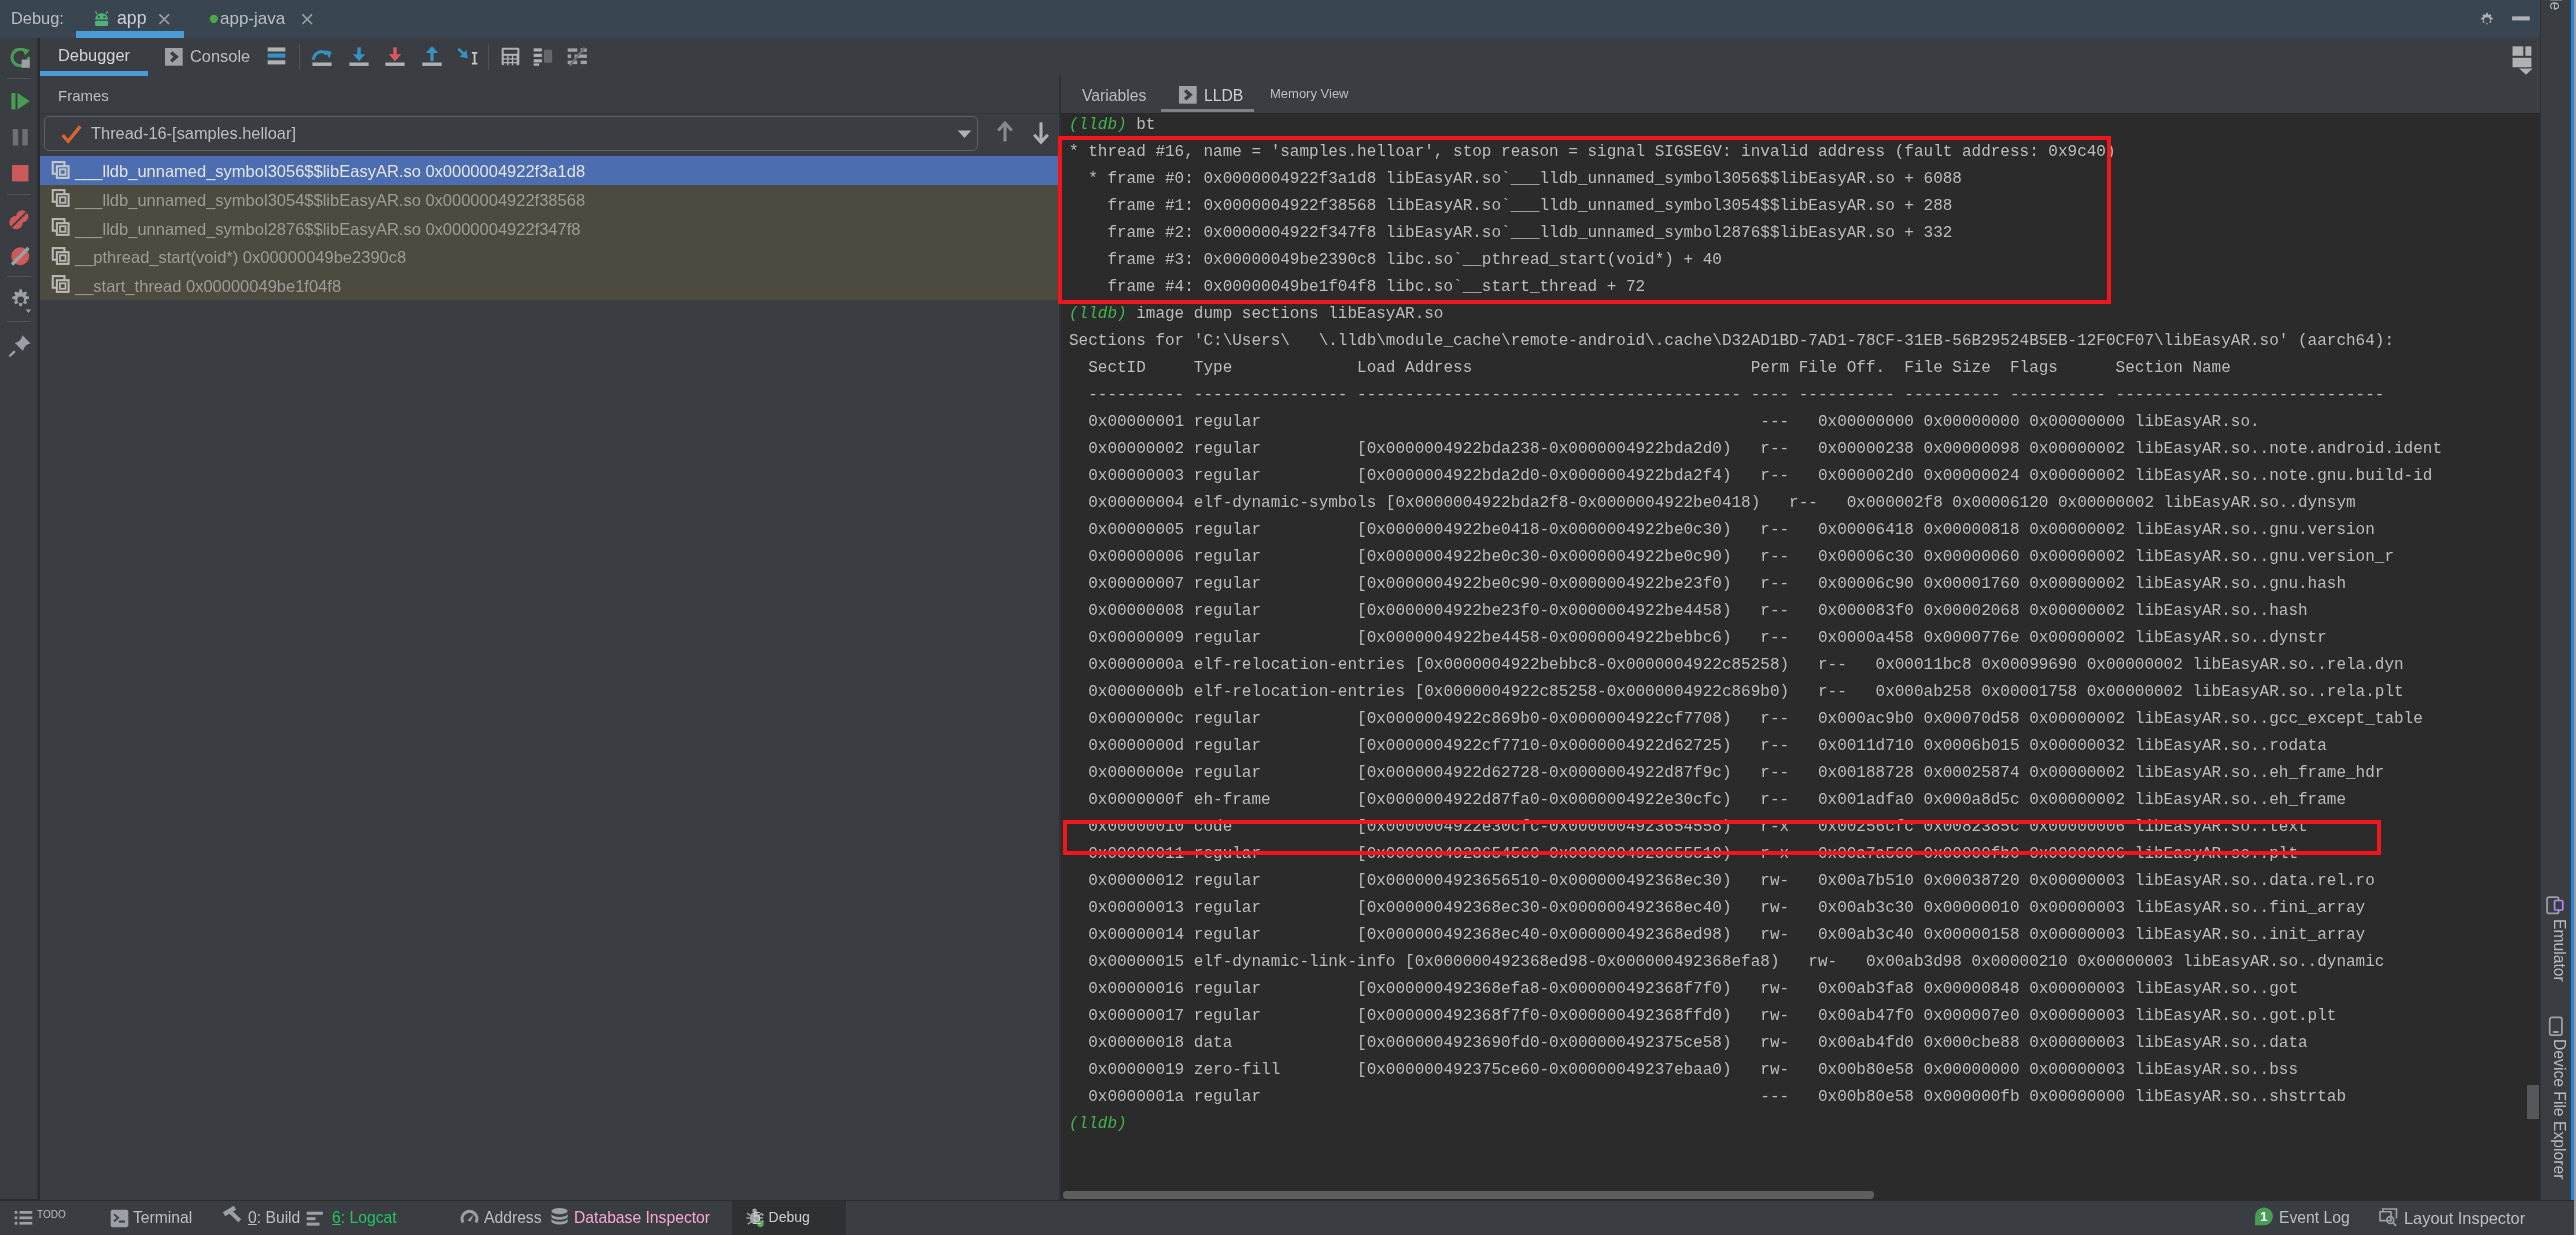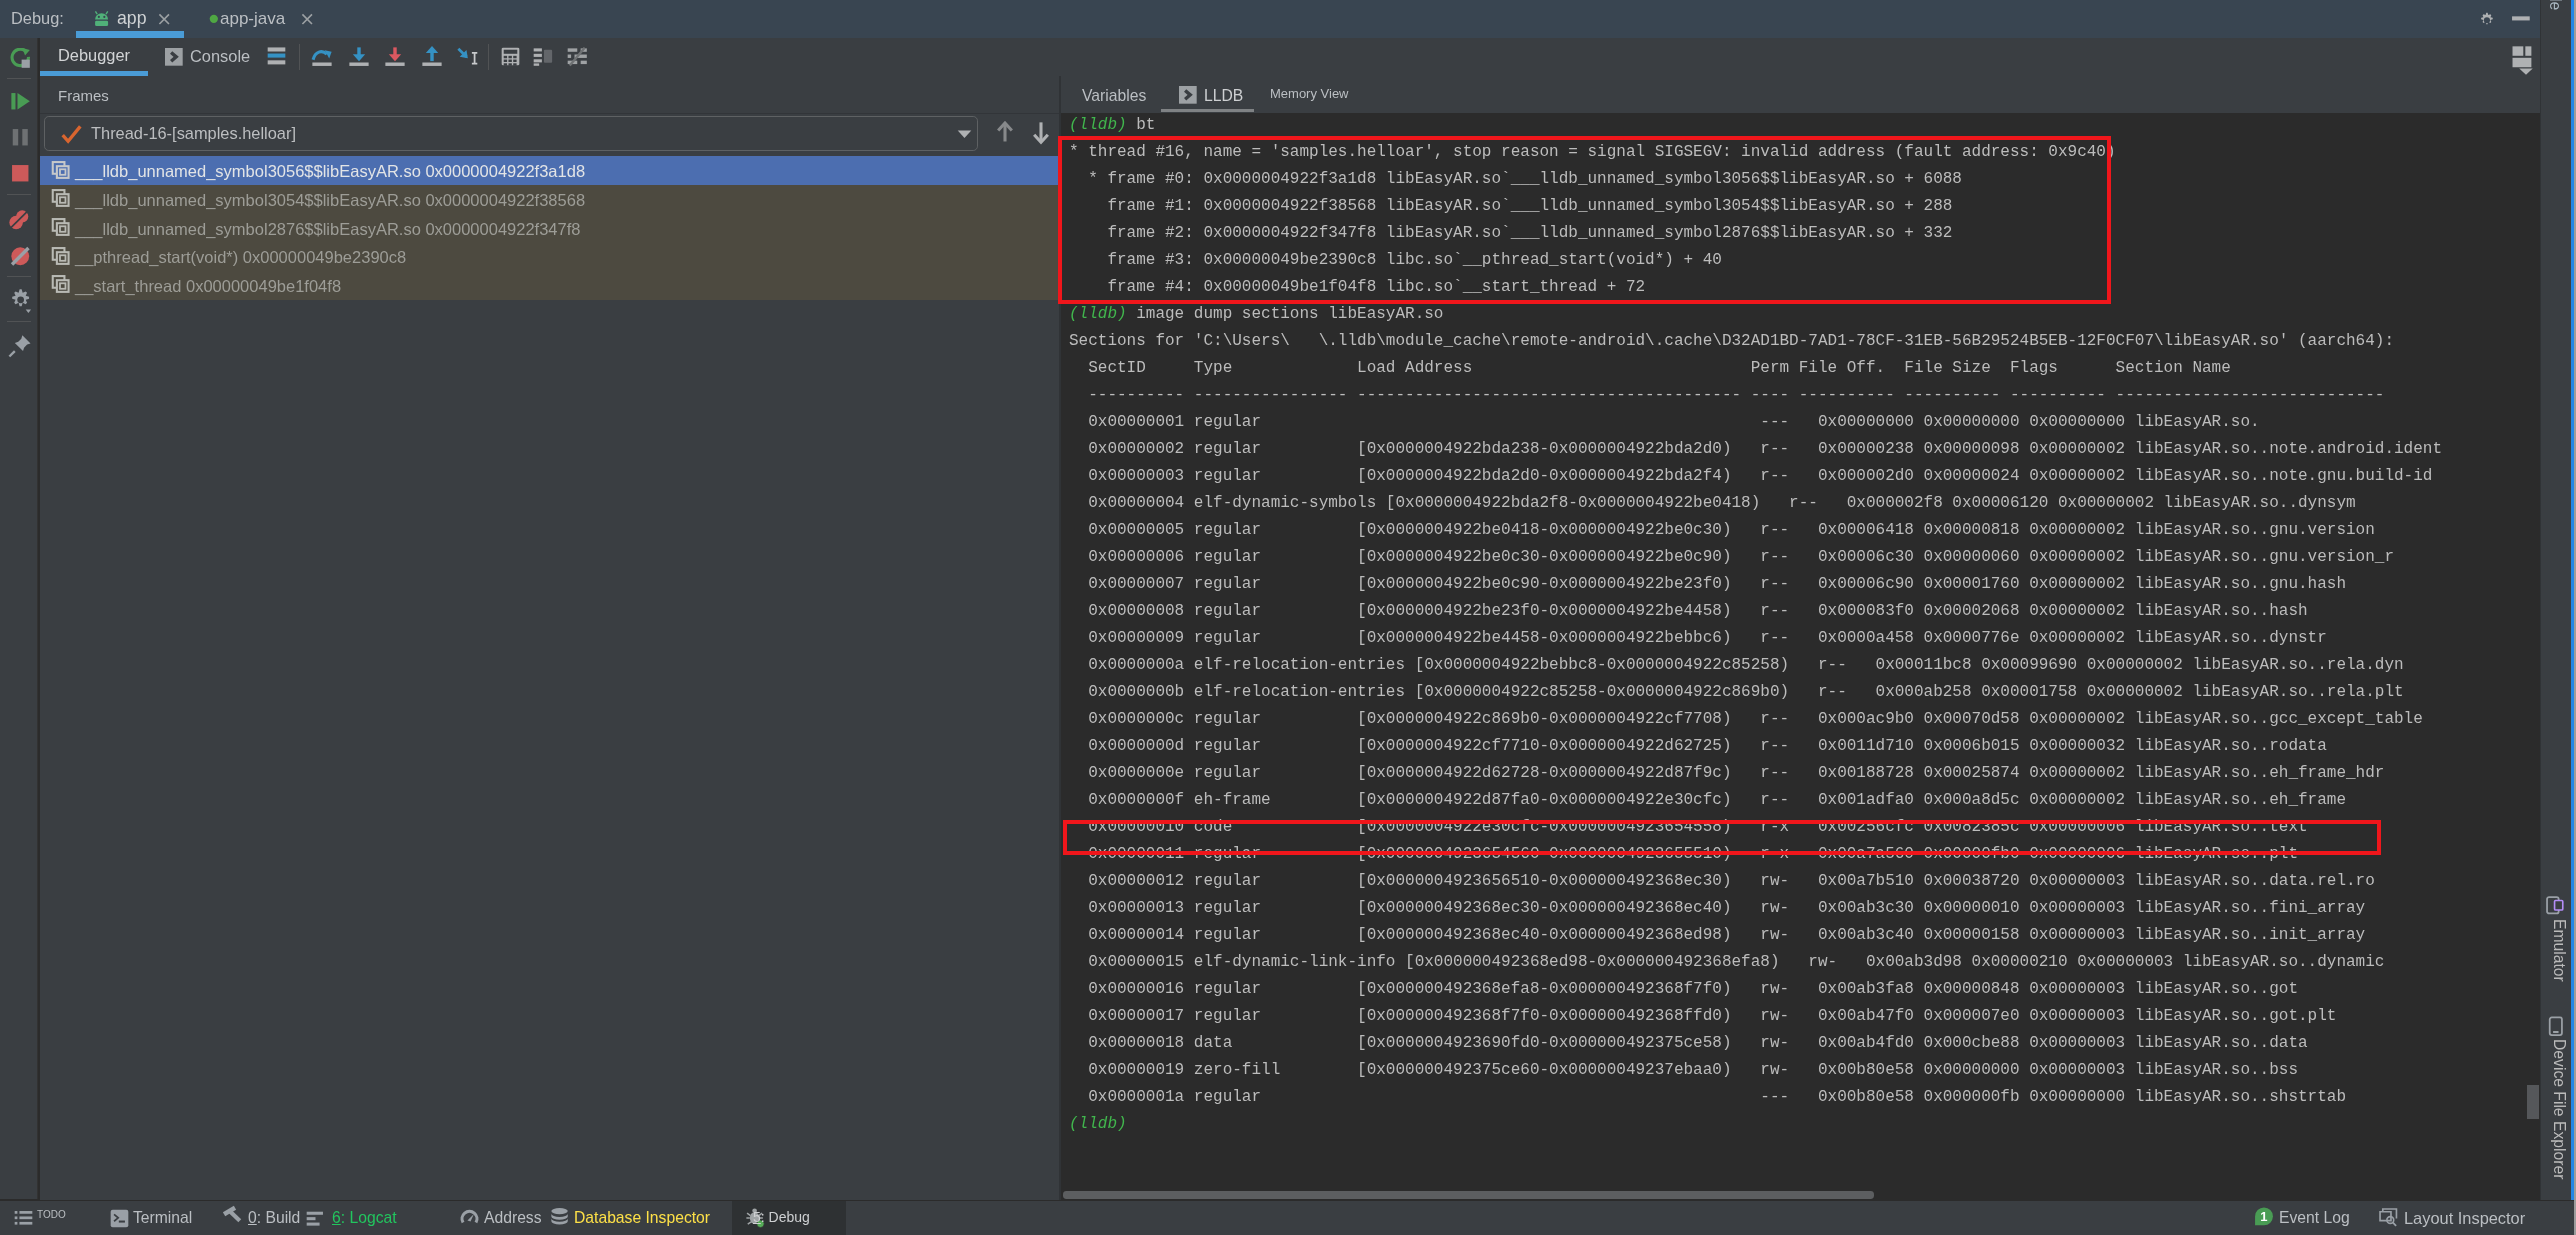--- a/index.html
+++ b/index.html
@@ -362,16 +362,16 @@
 <div class="t" style="left:75px;top:162px;font-size:16.5px;color:#e2e4e6;font-weight:normal;">___lldb_unnamed_symbol3056$$libEasyAR.so 0x0000004922f3a1d8</div>
 <div class="t" style="left:75px;top:191px;font-size:16.5px;color:#9d9d97;font-weight:normal;">___lldb_unnamed_symbol3054$$libEasyAR.so 0x0000004922f38568</div>
 <div class="t" style="left:75px;top:220px;font-size:16.5px;color:#9d9d97;font-weight:normal;">___lldb_unnamed_symbol2876$$libEasyAR.so 0x0000004922f347f8</div>
 <div class="t" style="left:75px;top:248px;font-size:16.5px;color:#9d9d97;font-weight:normal;">__pthread_start(void*) 0x00000049be2390c8</div>
 <div class="t" style="left:75px;top:277px;font-size:16.5px;color:#9d9d97;font-weight:normal;">__start_thread 0x00000049be1f04f8</div>
 <div class="t" style="left:37px;top:1209px;font-size:10px;color:#bbbfc3;font-weight:normal;">TODO</div>
 <div class="t" style="left:133px;top:1209px;font-size:15.7px;color:#bbbfc3;font-weight:normal;">Terminal</div>
 <div class="t" style="left:248px;top:1209px;font-size:15.7px;color:#bbbfc3"><u>0</u>: Build</div>
 <div class="t" style="left:332px;top:1209px;font-size:15.7px;color:#22c55e"><u>6</u>: Logcat</div>
 <div class="t" style="left:484px;top:1209px;font-size:15.7px;color:#bbbfc3;font-weight:normal;">Address</div>
-<div class="t" style="left:574px;top:1209px;font-size:15.7px;color:#fde047;font-weight:normal;">Database Inspector</div>
+<div class="t" style="left:574px;top:1209px;font-size:15.7px;color:#f9a8d4;font-weight:normal;">Database Inspector</div>
 <div class="t" style="left:753px;top:1209px;font-size:14px;color:#ced0d2"><u>5</u>: Debug</div>
 <div class="t" style="left:2279px;top:1209px;font-size:15.7px;color:#bbbfc3;font-weight:normal;">Event Log</div>
 <div class="t" style="left:2404px;top:1209px;font-size:16.4px;color:#bbbfc3;font-weight:normal;">Layout Inspector</div>
 
 </body></html>

